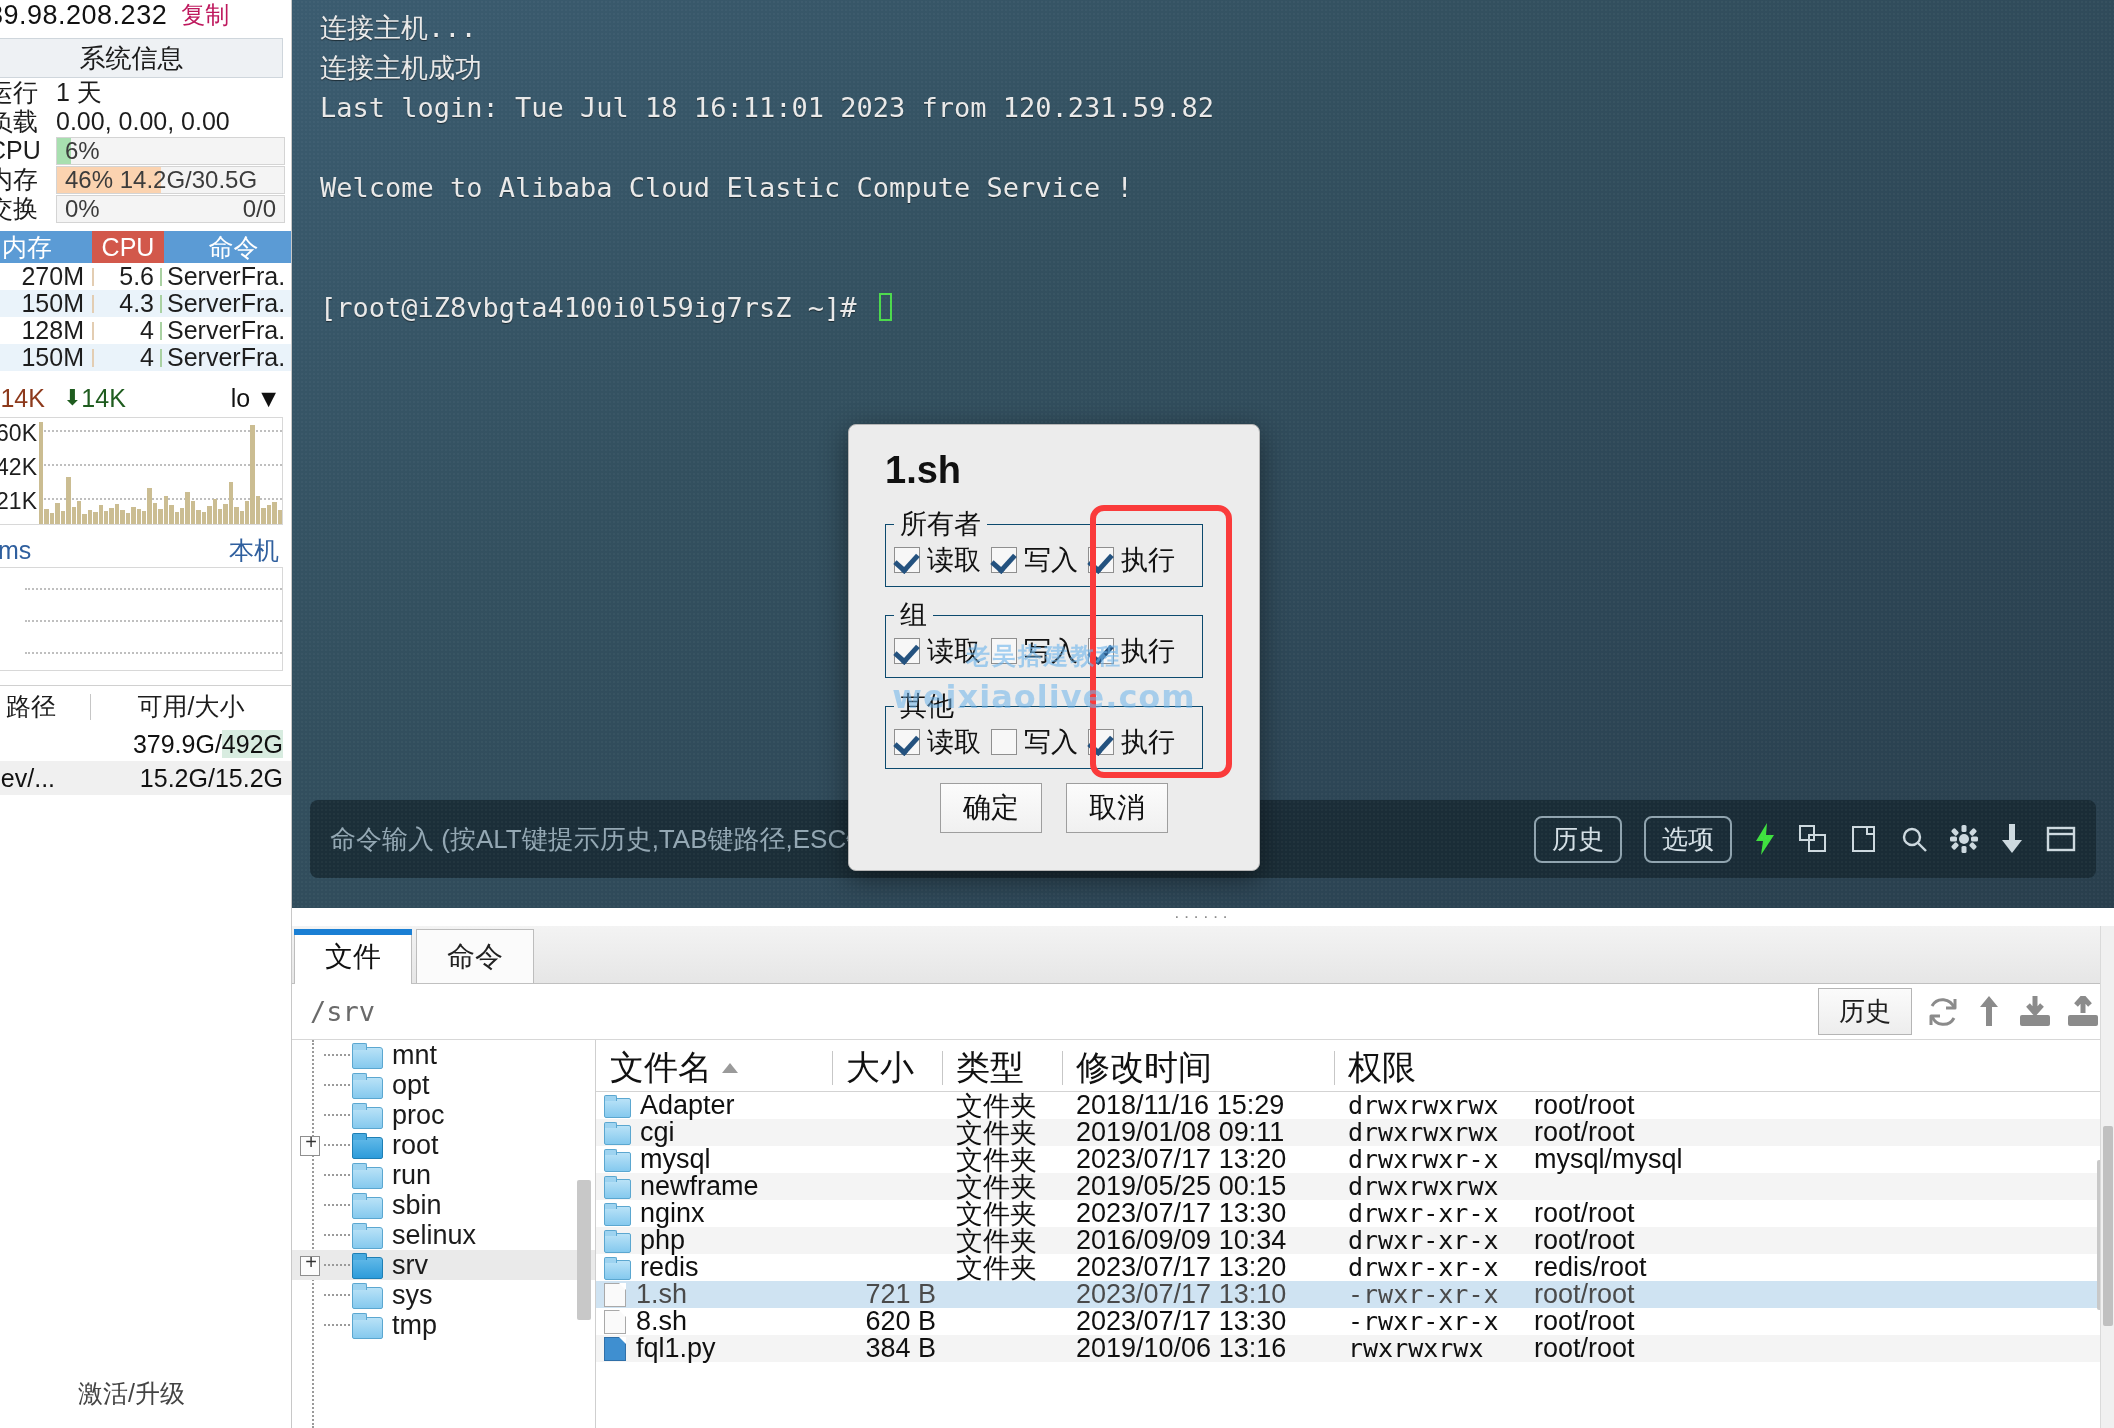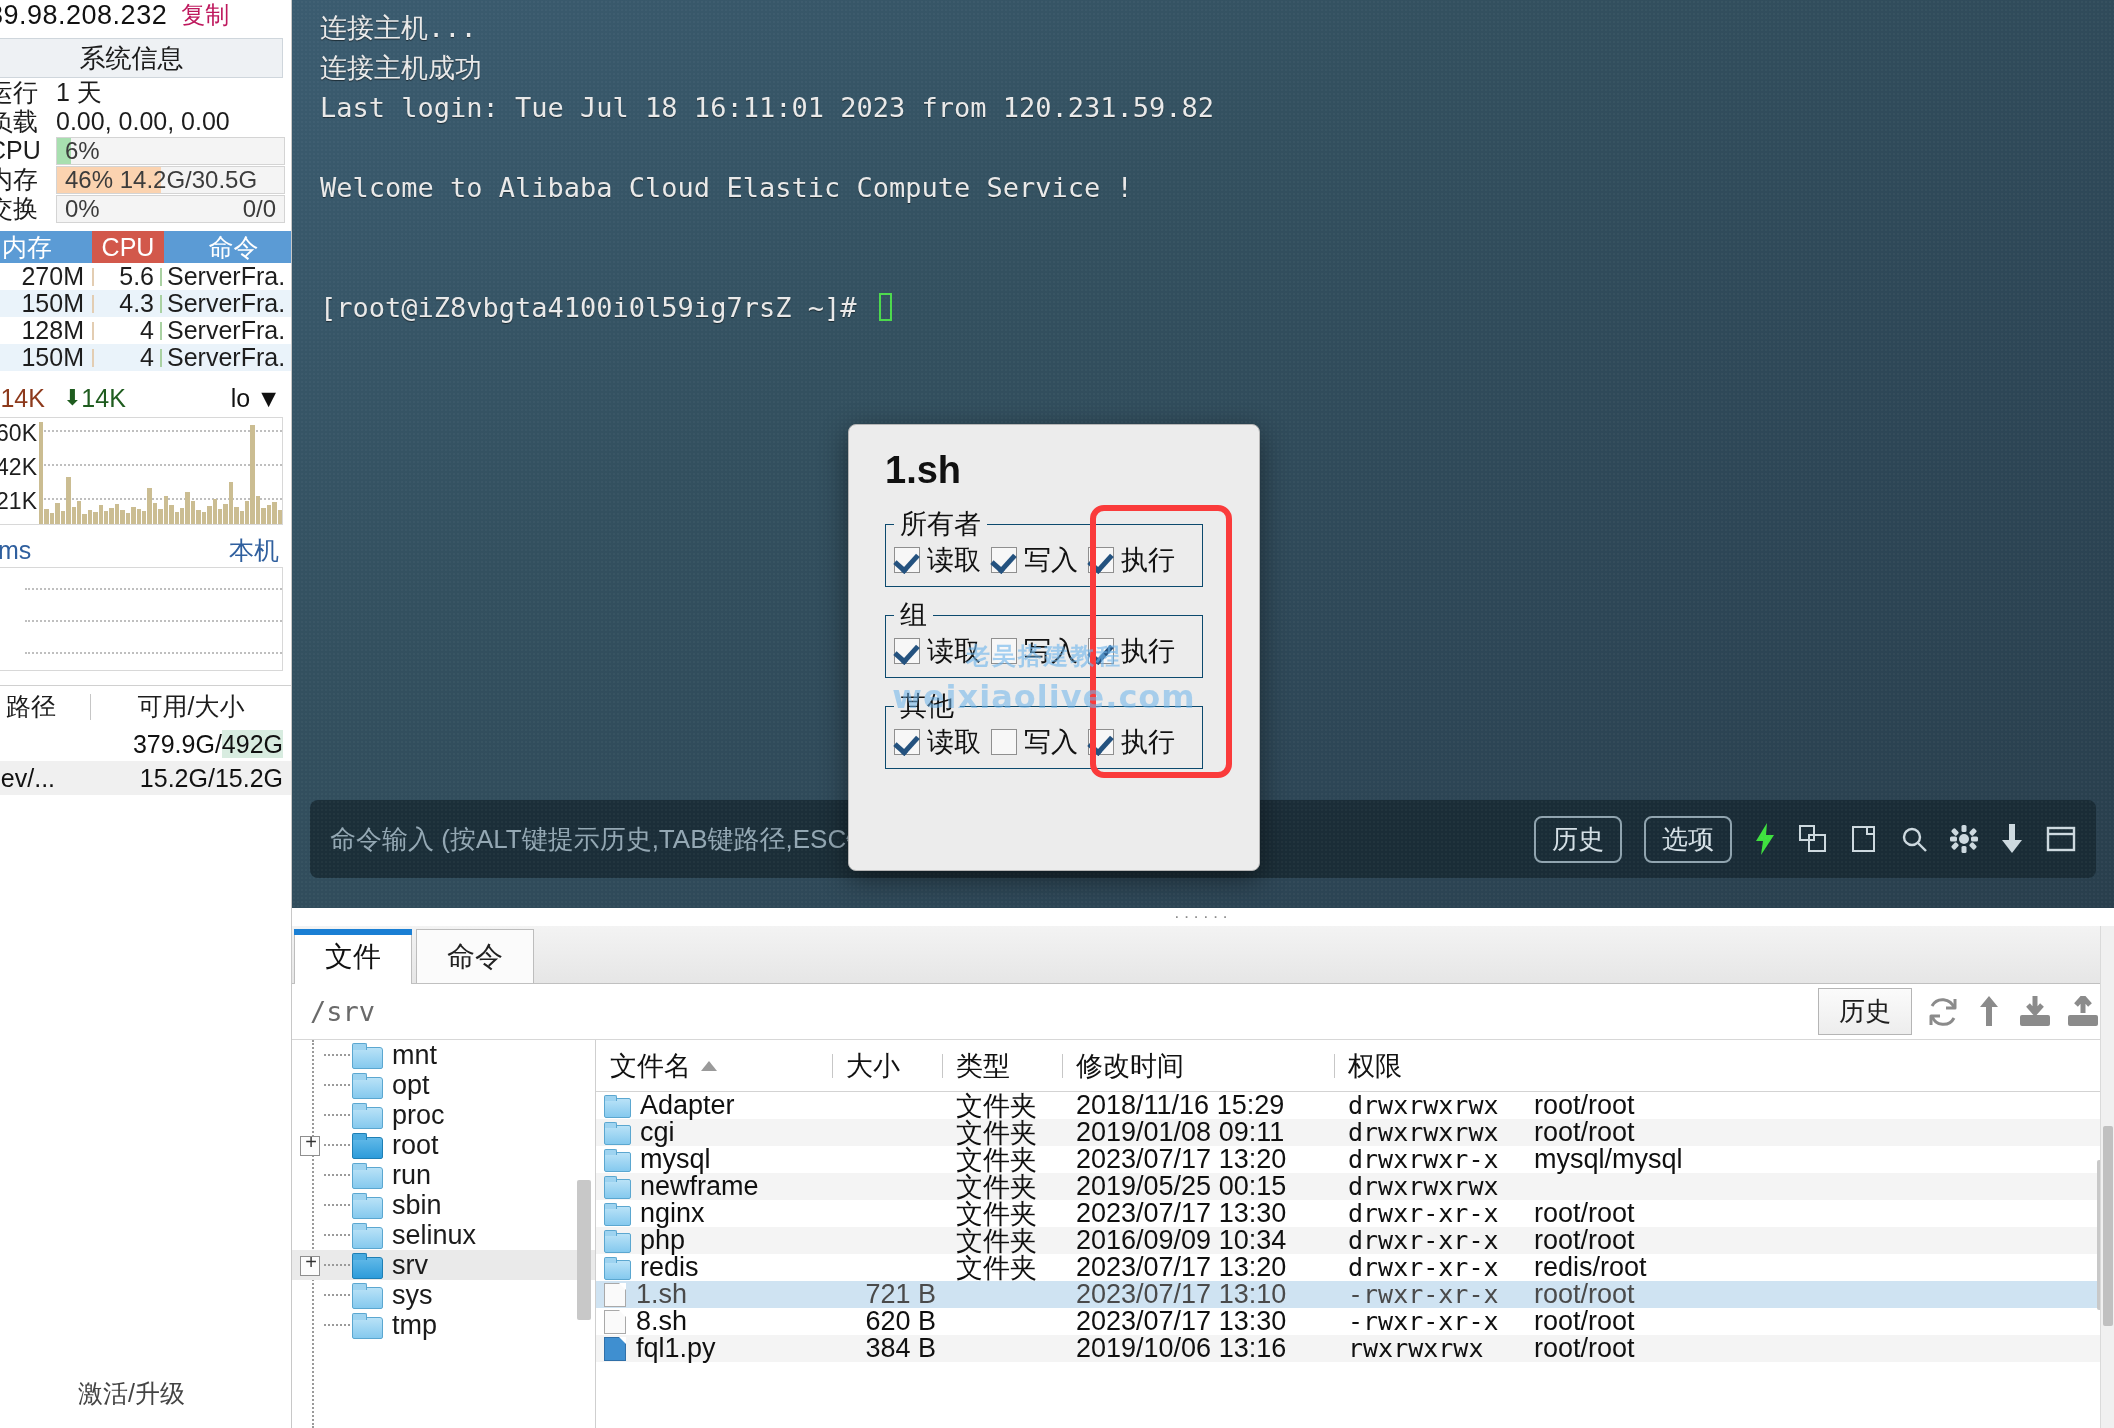--- a/index.html
+++ b/index.html
@@ -195,22 +195,22 @@
   .fold::after {
     content:""; position:absolute; left:0; top:0px; width: 13px; height: 6px;
     background: #9ed3f0; border: 1px solid #5ba7d0; border-bottom: none; border-radius: 2px 2px 0 0;
   }
   .fold.dark::before { background: linear-gradient(#62b9e8,#2d9bda); border-color:#1d7fb5;}
   .fold.dark::after { background: #49aadf; border-color:#1d7fb5;}
   .tree-scroll { position: absolute; right: 4px; top: 140px; width: 14px; height: 140px;
                  background: #c8c8c8; border-radius: 2px; }
 
   .list { flex: 1; position: relative; overflow: hidden; background: #fff; }
-  .lhead { display: flex; height: 52px; align-items: center;
-           border-bottom: 1px solid #d3d3d3; background: #fff; font-size: 27px; color: #111; }
+  .lhead { display: flex; height: 52px; align-items: flex-end;
+           border-bottom: 1px solid #d3d3d3; background: #fff; font-size: 34px; color: #111; }
   .lhead .c { position: relative; padding-left: 14px; display: flex; align-items: center; gap: 10px;}
   .lhead .c + .c::before {
     content:""; position:absolute; left:0; top:6px; bottom:6px; width:1px; background:#c7c7c7;
   }
   .sortcaret { width: 0; height: 0; border-left: 8px solid transparent;
                border-right: 8px solid transparent; border-bottom: 10px solid #9a9a9a; }
   .c-name { width: 236px; } .c-size { width: 110px; } .c-type { width: 120px; }
   .c-time { width: 272px; } .c-perm { width: 186px; } .c-user { flex: 1; }
   .lrow { display: flex; height: 27px; align-items: center; font-size: 27px; color: #101010; }
   .lrow.alt { background: #f4f4f4; }
@@ -838,20 +838,24 @@
                 <span class="cb"></span>
                 <span class="cblabel">写入</span>
               </span>
               <span class="cbitem">
                 <span class="cb on"></span>
                 <span class="cblabel">执行</span>
               </span>
             </div>
           </fieldset>
         </div>
+      <div class="dlg-btns">
+        <span class="dlgbtn">确定</span>
+        <span class="dlgbtn">取消</span>
+      </div>
     </div>
   </div>
 
   <div class="redbox"></div>
 
   <div class="watermark">
     <div class="wm1">老吴搭建教程</div>
     <div class="wm2">weixiaolive.com</div>
   </div>
 

